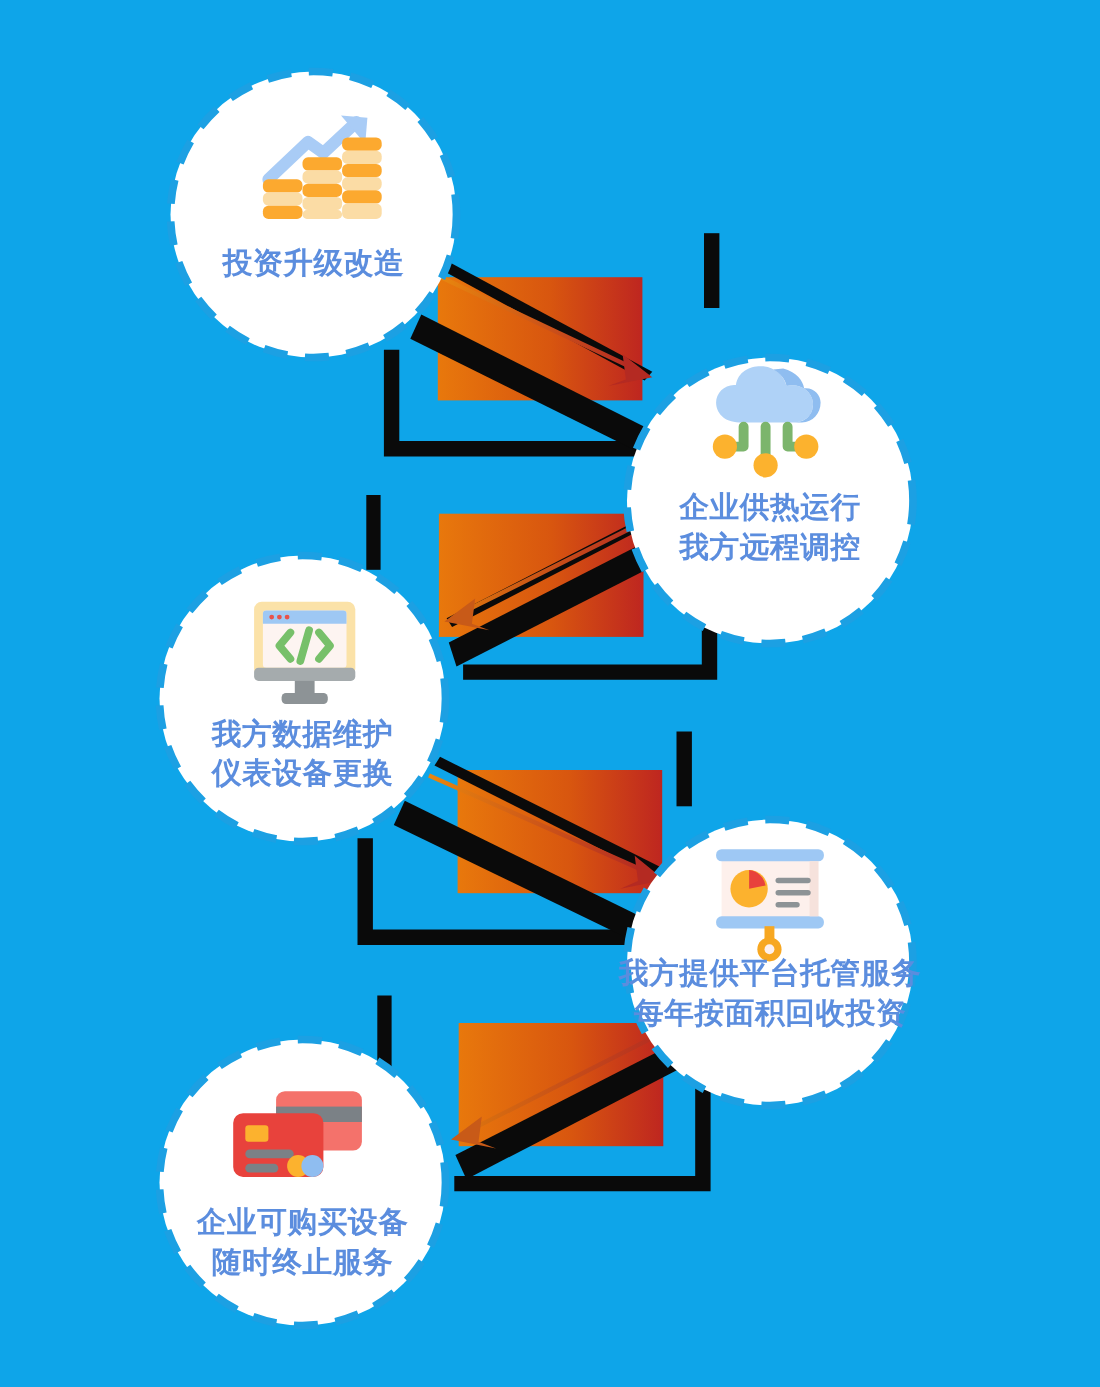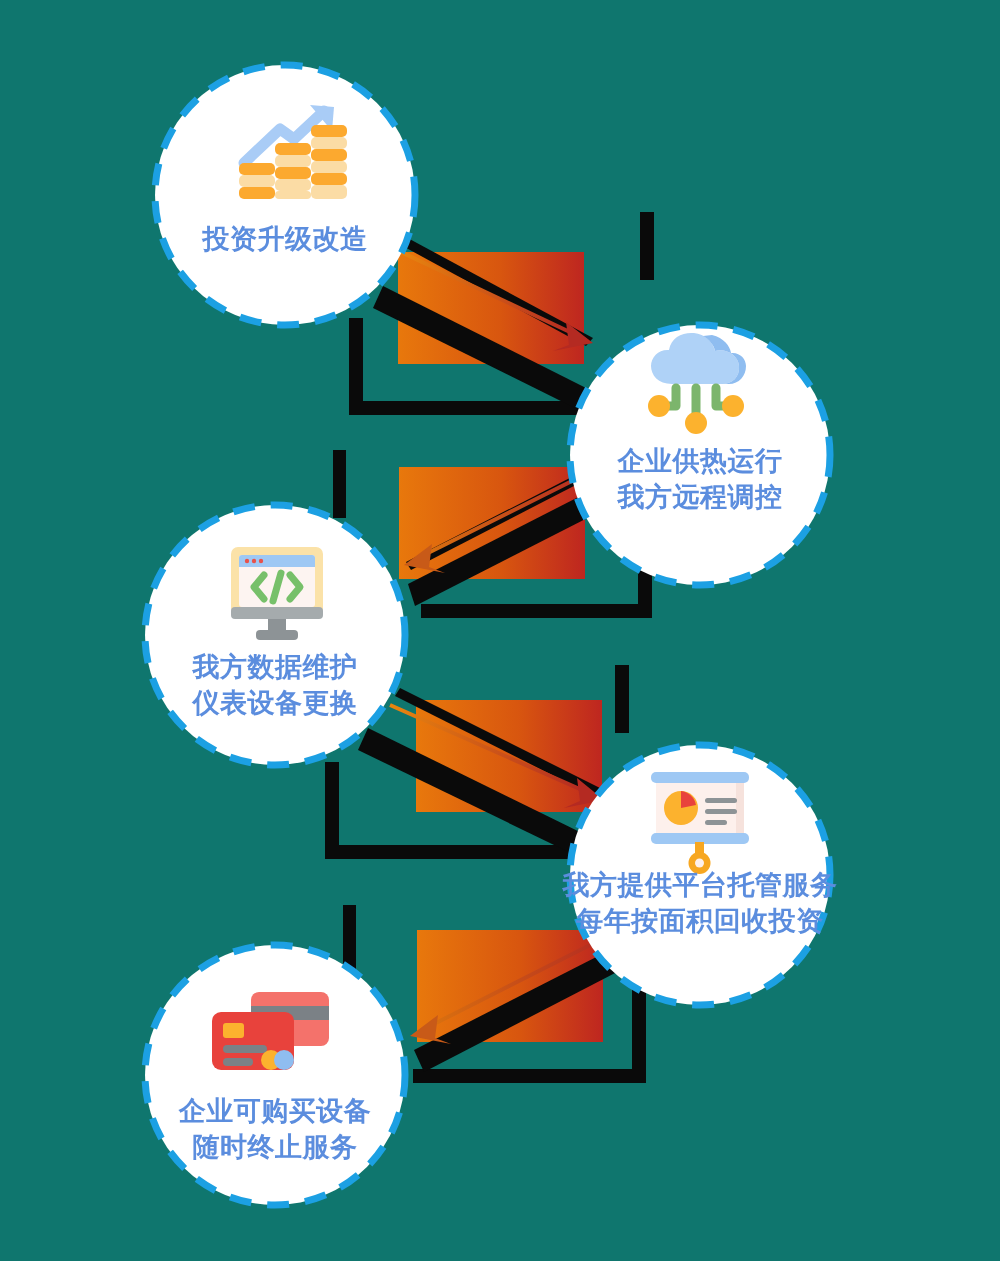--- a/index.html
+++ b/index.html
@@ -7,21 +7,21 @@
     padding: 0;
     background: #ffffff;
   }
   body {
     font-family: "Liberation Sans", "DejaVu Sans", sans-serif;
   }
   #stage {
     position: relative;
     width: 1000px;
     height: 1261px;
-    background: #0f766e;
+    background: #0ea5e9;
     overflow: hidden;
     text-align: center;
   }
   #diagram-svg {
     position: absolute;
     left: 0;
     top: 0;
     width: 1000px;
     height: 1261px;
   }

